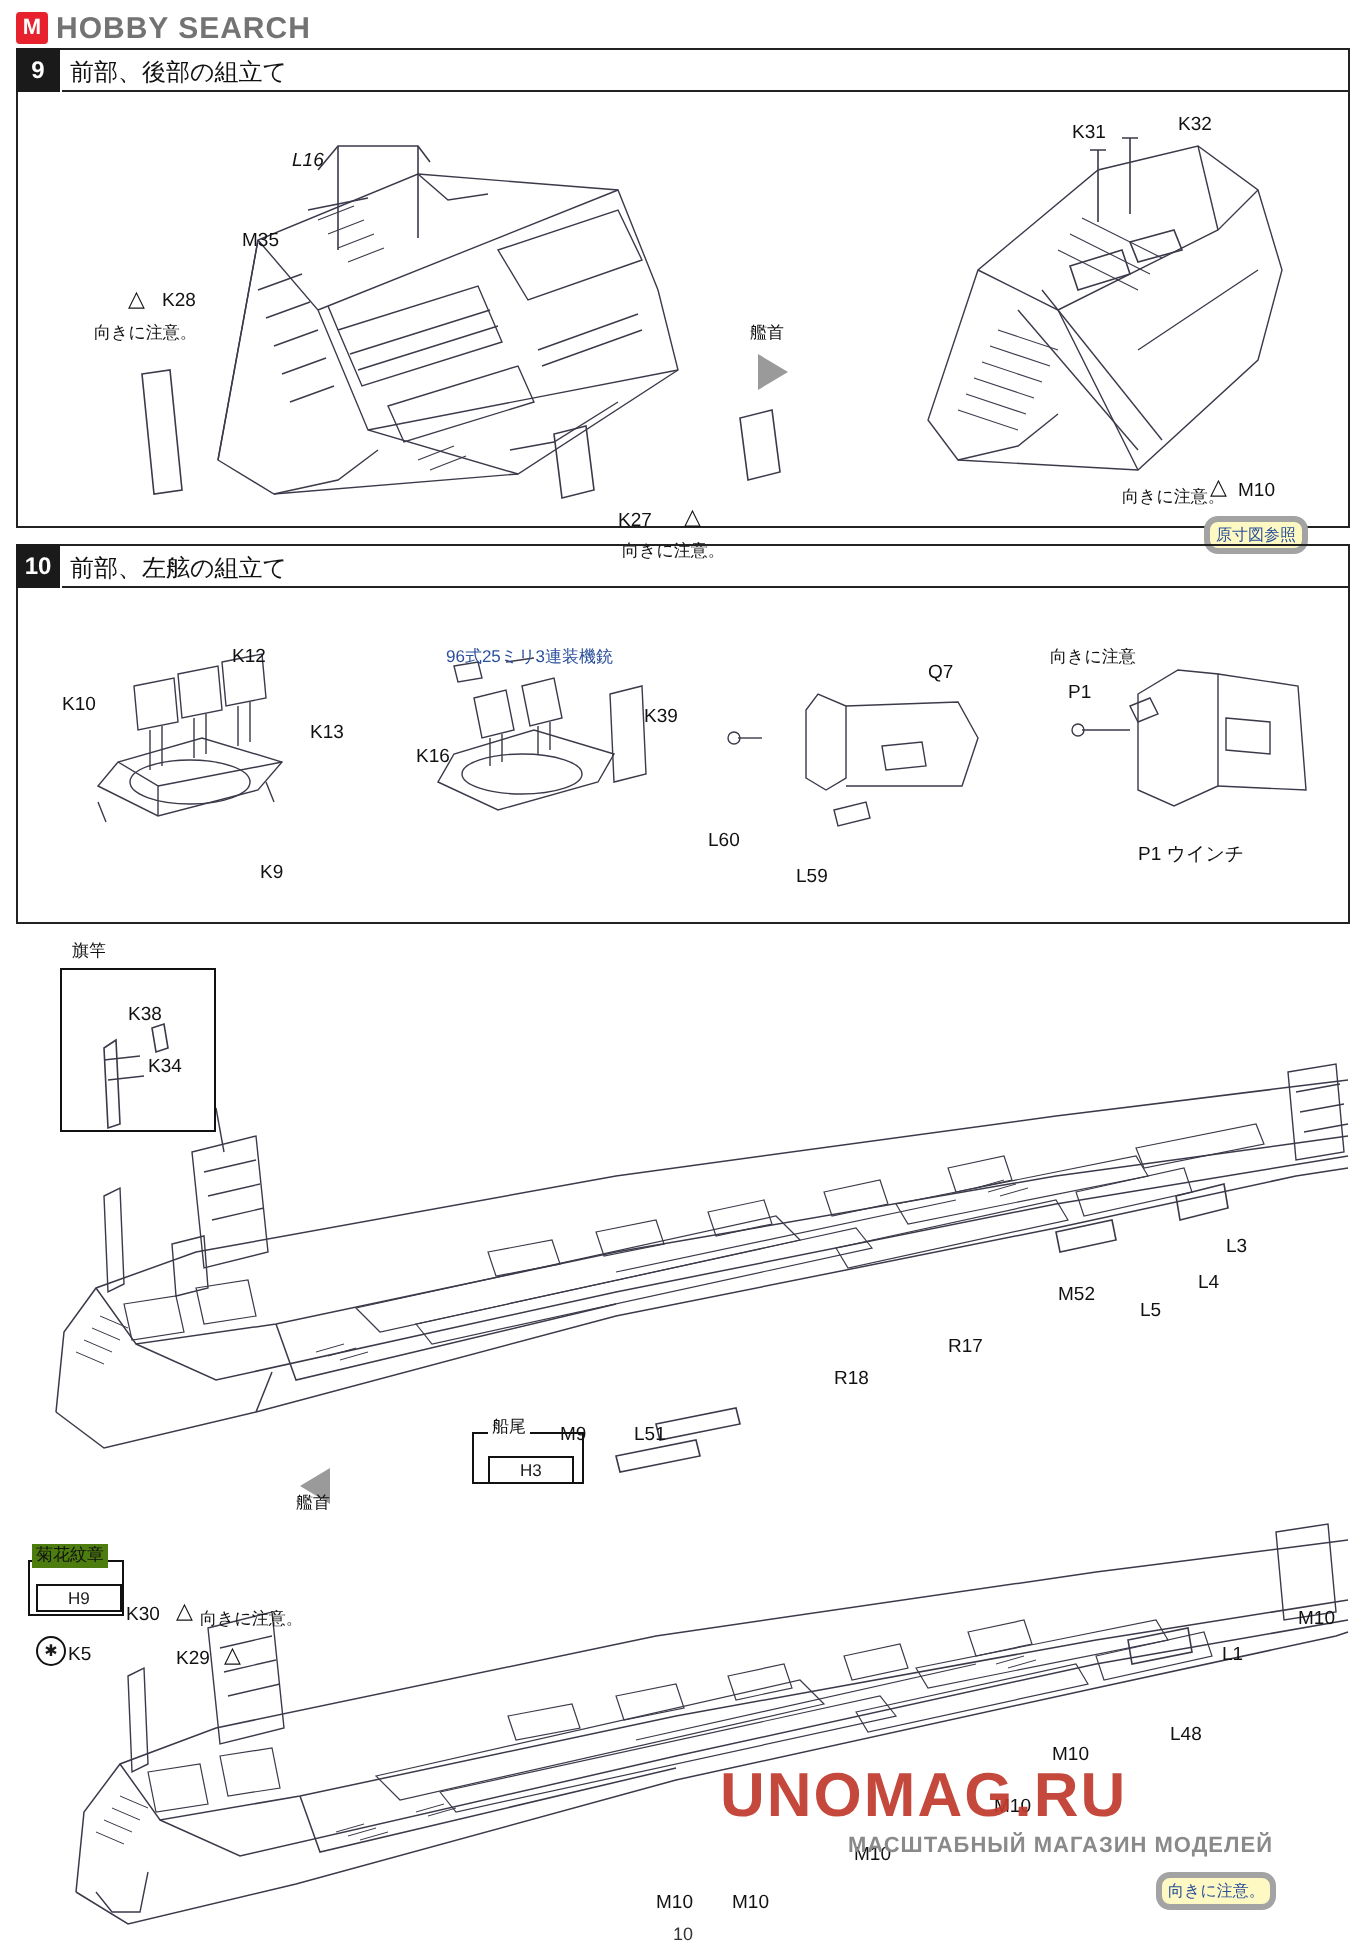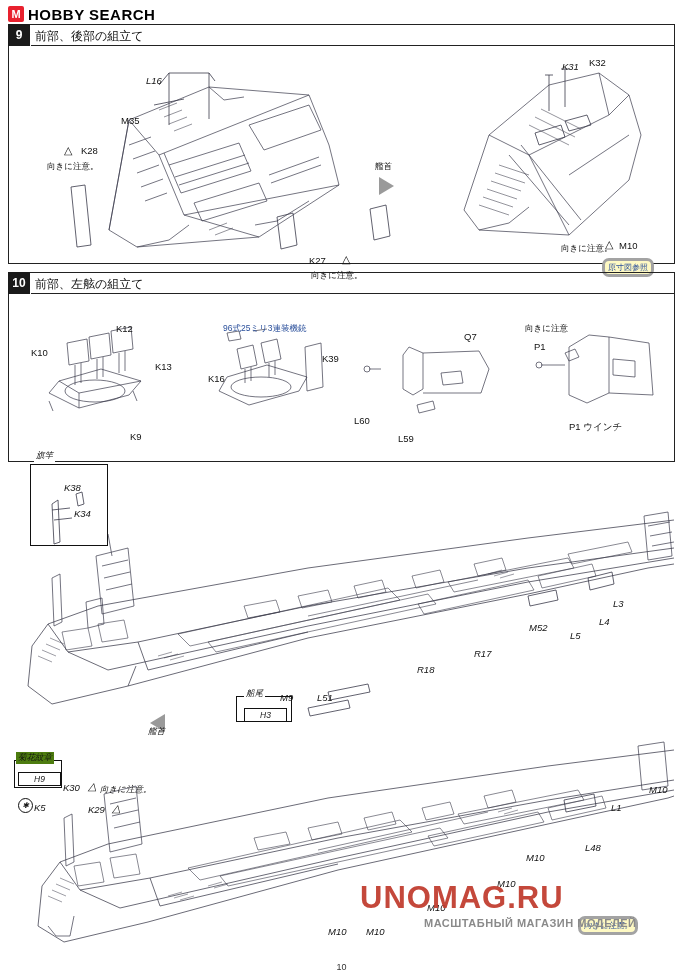--- a/index.html
+++ b/index.html
@@ -41,21 +41,21 @@
     font-weight: bold;
     display: flex;
     align-items: center;
     justify-content: center;
     border-radius: 2px;
   }
   .brand-text {
     font-size: 15px;
     font-weight: bold;
     letter-spacing: 0.5px;
-    color: #000000;
+    color: #737373;
   }
 
   
   .panel {
     position: absolute;
     border: 1.3px solid #222;
     box-sizing: border-box;
   }
   .panel-9 { left: 8px; top: 24px; width: 667px; height: 240px; }
   .panel-10 { left: 8px; top: 272px; width: 667px; height: 190px; }
@@ -280,21 +280,21 @@
     <div class="label" style="left:137px; top:50px;font-style:italic;">L16</div>
     <div class="label" style="left:112px; top:90px;">M35</div>
     <div class="label" style="left:72px; top:120px;">K28</div>
     <div class="warn-tri" style="left:55px; top:120px;">△</div>
     <div class="label jp" style="left:38px; top:136px;">向きに注意。</div>
 
     <div class="label" style="left:300px; top:230px;">K27</div>
     <div class="warn-tri" style="left:333px; top:229px;">△</div>
     <div class="label jp" style="left:302px; top:245px;">向きに注意。</div>
 
-    <div class="label" style="left:553px; top:36px;font-style:italic;">K31</div>
+    <div class="label" style="left:527px; top:36px;">K31</div>
     <div class="label" style="left:580px; top:32px;">K32</div>
     <div class="label" style="left:610px; top:215px;">M10</div>
     <div class="warn-tri" style="left:596px; top:214px;">△</div>
     <div class="label jp" style="left:552px; top:218px;">向きに注意。</div>
 
     <div class="arrow-gray" style="left:370px; top:152px;"></div>
     <div class="label jp" style="left:366px; top:136px;">艦首</div>
 
     <div class="bluebox" style="left:593px; top:233px;">原寸図参照</div>
   </div>
@@ -356,21 +356,21 @@
     <div class="label" style="left:313px; top:80px;">K39</div>
     <div class="label" style="left:345px; top:142px;">L60</div>
     <div class="label" style="left:389px; top:160px;">L59</div>
     <div class="label" style="left:455px; top:58px;">Q7</div>
     <div class="label" style="left:525px; top:68px;">P1</div>
     <div class="label" style="left:560px; top:148px;">P1 ウインチ</div>
     <div class="label bluetext sm" style="left:214px; top:50px;">96式25ミリ3連装機銃</div>
     <div class="label sm" style="left:516px; top:50px;">向きに注意</div>
   </div>
 
-  <div style="position:absolute; left:8px; top:456px; width:667px; height:490px;font-style:italic;">
+  <div style="position:absolute; left:8px; top:476px; width:667px; height:490px;">
 
     <svg class="draw" width="667" height="490">
 
       <g fill="none" stroke="#3a3a4a" stroke-width="0.75">
         <path d="M20 230 L44 248 L120 230 L300 182 L520 138 L640 112 L666 108"></path>
         <path d="M20 230 L24 190 L40 168 L90 150 L300 112 L520 82 L666 64"></path>
         <path d="M40 168 L60 196 L130 186 L300 150 L520 112 L666 92"></path>
         <path d="M60 196 L100 214 L300 170 L520 126 L666 102"></path>
         <path d="M130 186 L140 214 L300 176"></path>
         <path d="M120 230 L128 210"></path>

